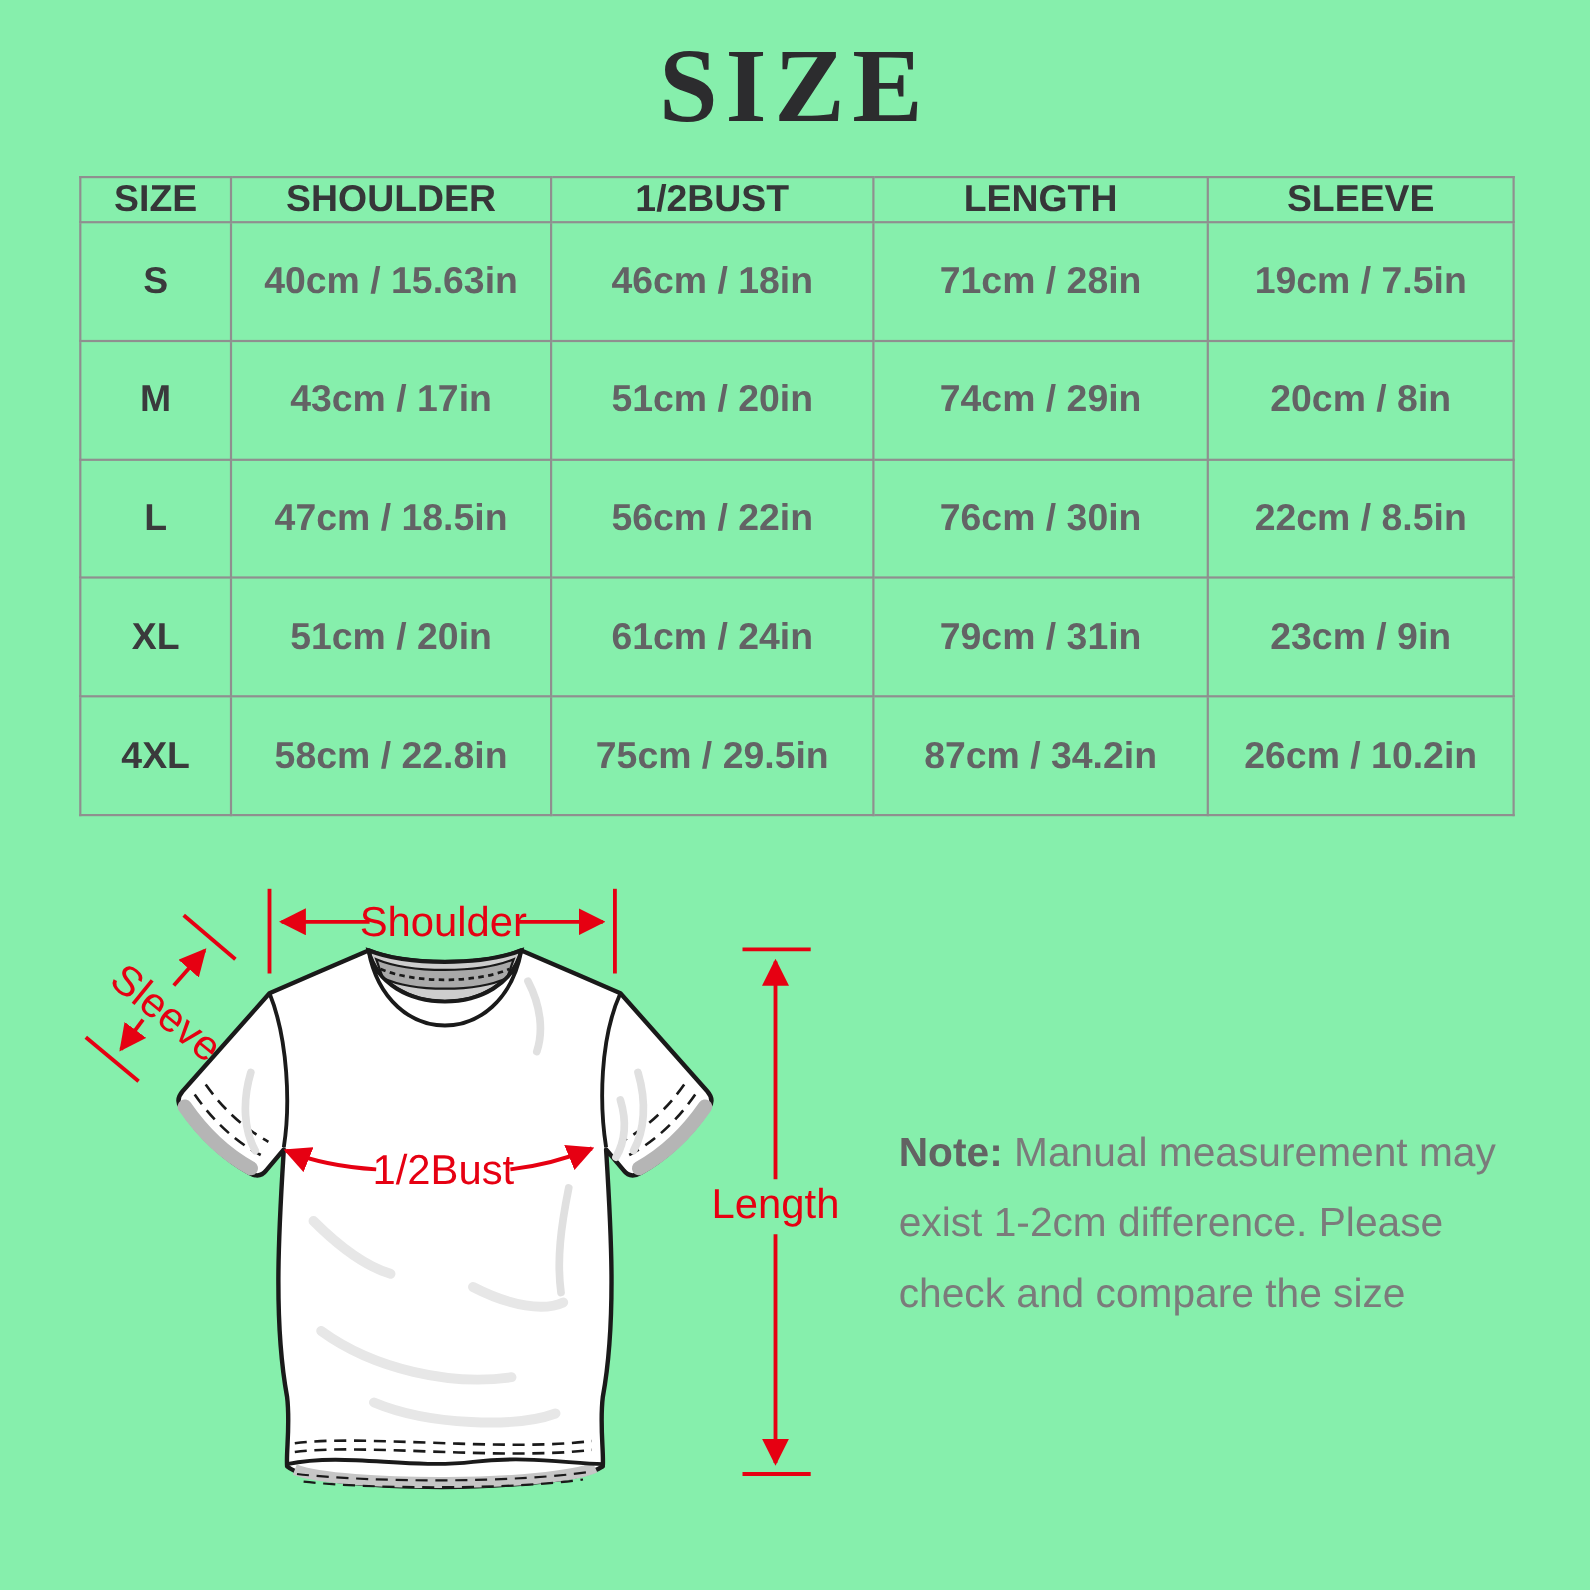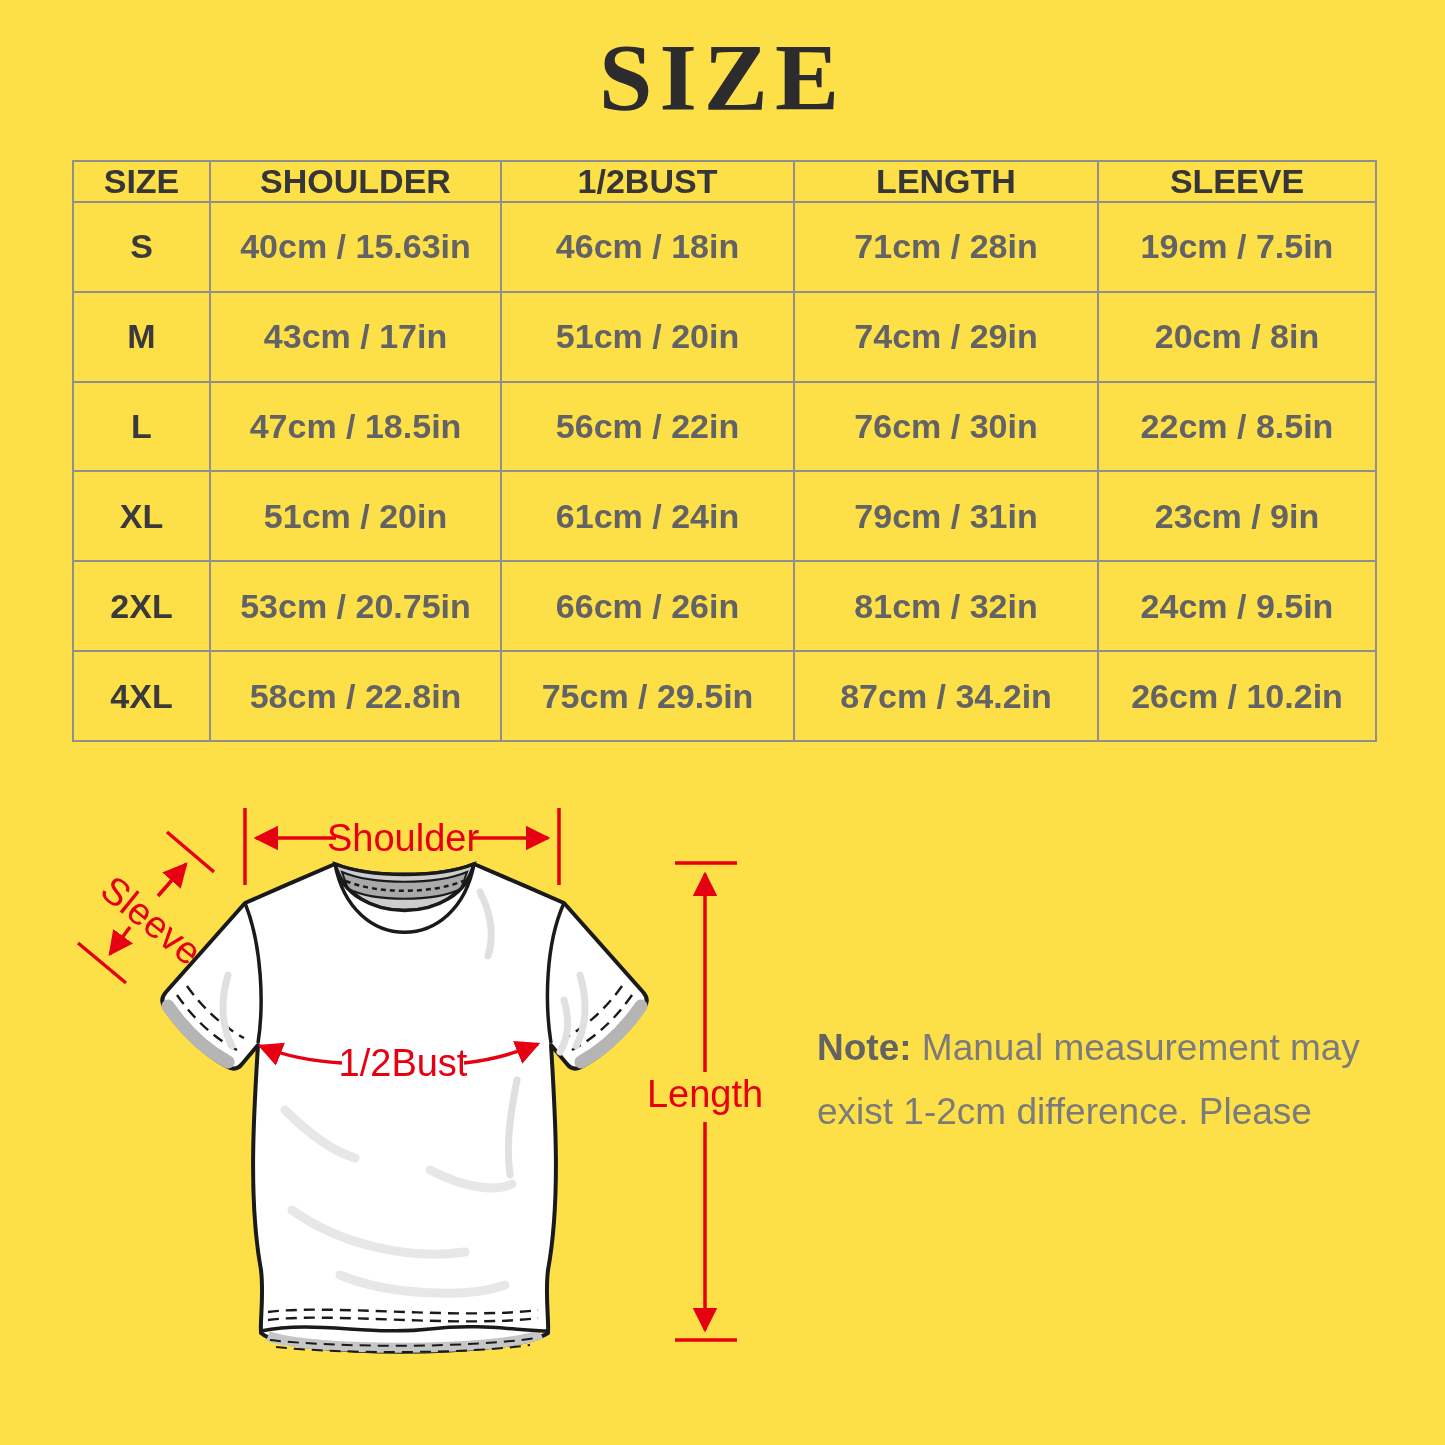--- a/index.html
+++ b/index.html
@@ -1,19 +1,19 @@
 <!DOCTYPE html>
 <html><head>
 <meta charset="utf-8">
 <style>
   html,body{margin:0;padding:0;background:#ffffff;}
   .canvas{
     position:relative;
     width:1445px;height:1445px;
-    background:#fde047;
+    background:#86efac;
     overflow:hidden;
     font-family:"Liberation Sans", sans-serif;
   }
   
   .page-title{
     position:absolute;
     top:22px;left:0;width:1445px;
     margin:0;
     text-align:center;
     font-family:"Liberation Serif", serif;
@@ -123,27 +123,20 @@
         <td>56cm / 22in</td>
         <td>76cm / 30in</td>
         <td>22cm / 8.5in</td>
       </tr>
       <tr>
         <td class="size-col">XL</td>
         <td>51cm / 20in</td>
         <td>61cm / 24in</td>
         <td>79cm / 31in</td>
         <td>23cm / 9in</td>
-      </tr>
-      <tr>
-        <td class="size-col">2XL</td>
-        <td>53cm / 20.75in</td>
-        <td>66cm / 26in</td>
-        <td>81cm / 32in</td>
-        <td>24cm / 9.5in</td>
       </tr>
       <tr>
         <td class="size-col">4XL</td>
         <td>58cm / 22.8in</td>
         <td>75cm / 29.5in</td>
         <td>87cm / 34.2in</td>
         <td>26cm / 10.2in</td>
       </tr>
     </tbody>
   </table>
@@ -245,15 +238,16 @@
       <path class="red-line" d="M665,292 L665,94" marker-end="url(#ah)"></path>
       <text class="red-label" x="665" y="327" text-anchor="middle">Length</text>
       <path class="red-line" d="M665,342 L665,550" marker-end="url(#ah)"></path>
       <path class="red-line" d="M635,560 H697"></path>
     </g>
   </svg>
 
   <div class="note-block">
     <div class="note-line"><span class="note-label">Note:</span> <span>Manual measurement may</span></div>
     <div class="note-line">exist 1-2cm difference. Please</div>
+    <div class="note-line">check and compare the size</div>
   </div>
 
 </div>
 
 </body></html>

